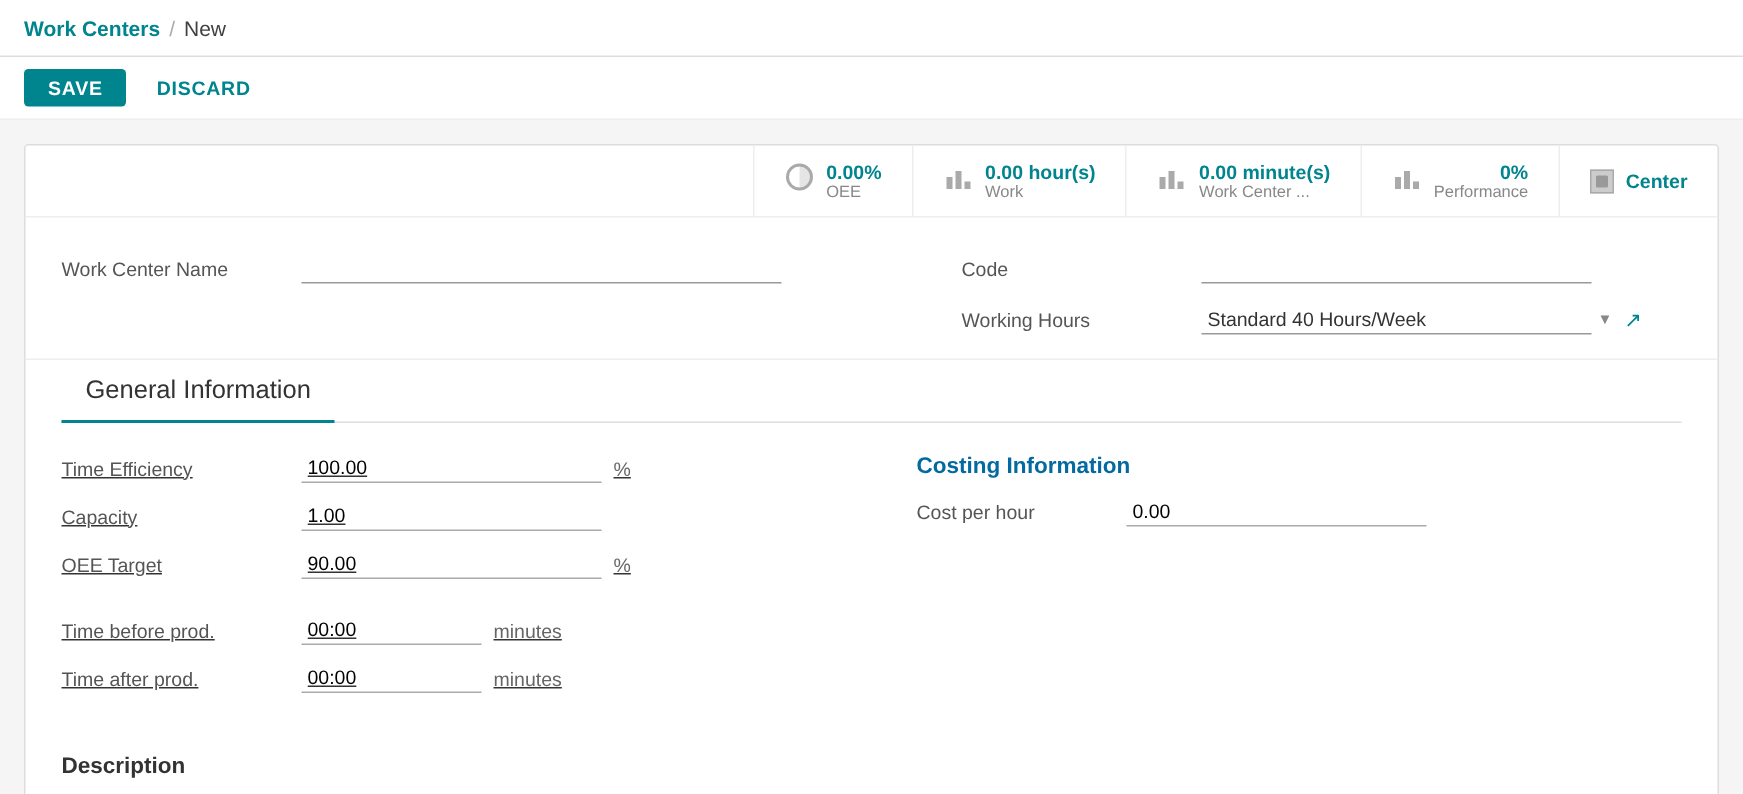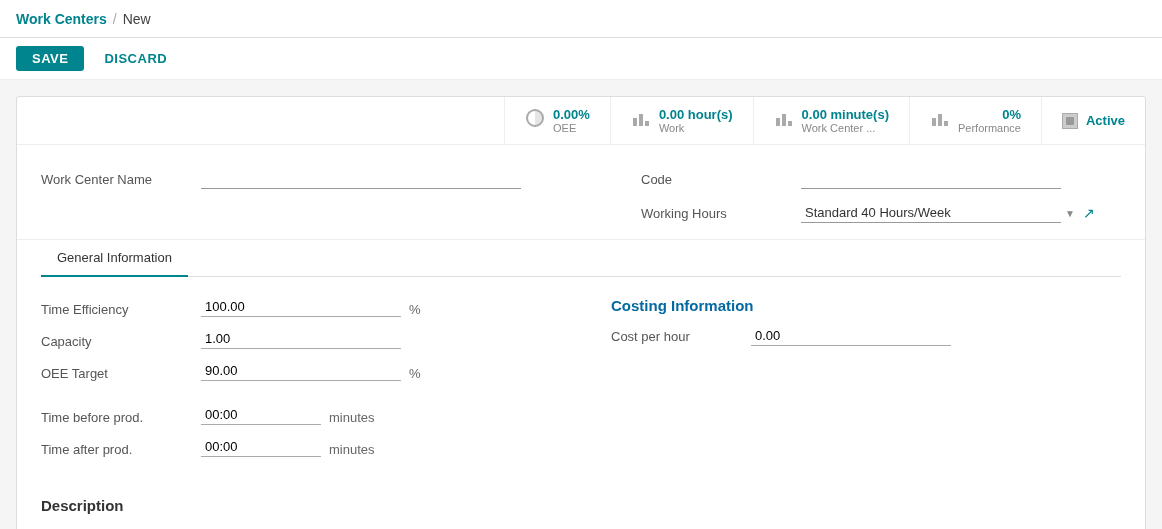--- a/index.html
+++ b/index.html
@@ -184,39 +184,40 @@
     }
     .select-arrow { color: #888; font-size: 10px; margin-left: -4px; }
     .ext-link { color: #00848e; font-size: 14px; cursor: pointer; }
 
     
     .tabs-section { padding: 0 24px; border-top: 1px solid #eee; }
     .tabs-nav { display: flex; border-bottom: 1px solid #ddd; }
     .tab-item {
       padding: 10px 16px;
       cursor: pointer;
-      font-size: 13px;
+      font-size: 17px;
       color: #555;
       border-bottom: 2px solid transparent;
       margin-bottom: -1px;
     }
     .tab-item.active {
       border-bottom: 2px solid #00848e;
       color: #333;
       font-weight: 500;
     }
 
     
     .tab-content { padding: 20px 0; display: flex; gap: 60px; }
 
     .left-fields { flex: 1; }
     .field-row {
       display: flex;
-      align-items: flex-end;
+      align-items: center;
       margin-bottom: 12px;
+      text-decoration: underline;
     }
     .field-label {
       width: 160px;
       min-width: 160px;
       font-size: 13px;
       color: #555;
     }
     .field-input {
       border: none;
       border-bottom: 1px solid #aaa;
@@ -340,21 +341,21 @@
           <span class="stat-label">Performance</span>
         </div>
       </div>
 
       <div class="active-toggle">
         <span class="toggle-box">
           <svg width="10" height="10" viewBox="0 0 10 10">
             <rect x="1" y="1" width="8" height="8" fill="#999" rx="1"></rect>
           </svg>
         </span>
-        <span class="toggle-label">Active</span>
+        <span class="toggle-label">Center</span>
       </div>
     </div>
 
     <div class="form-body">
       <div style="display: flex; align-items: flex-start; gap: 20px;">
 
         <div style="flex: 1;">
           <div class="form-row">
             <label class="form-label">Work Center Name</label>
             <input class="form-input" type="text" value="" style="">

